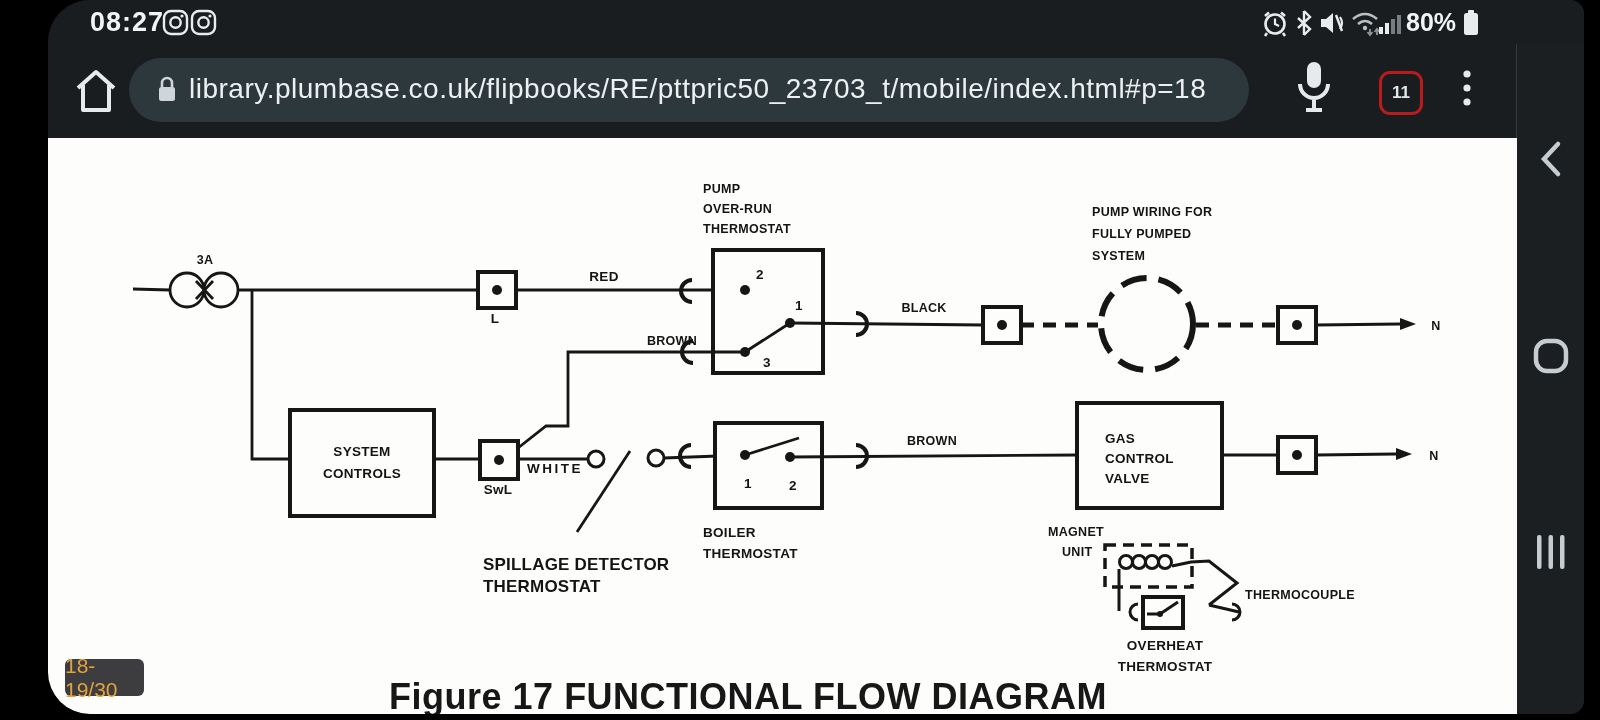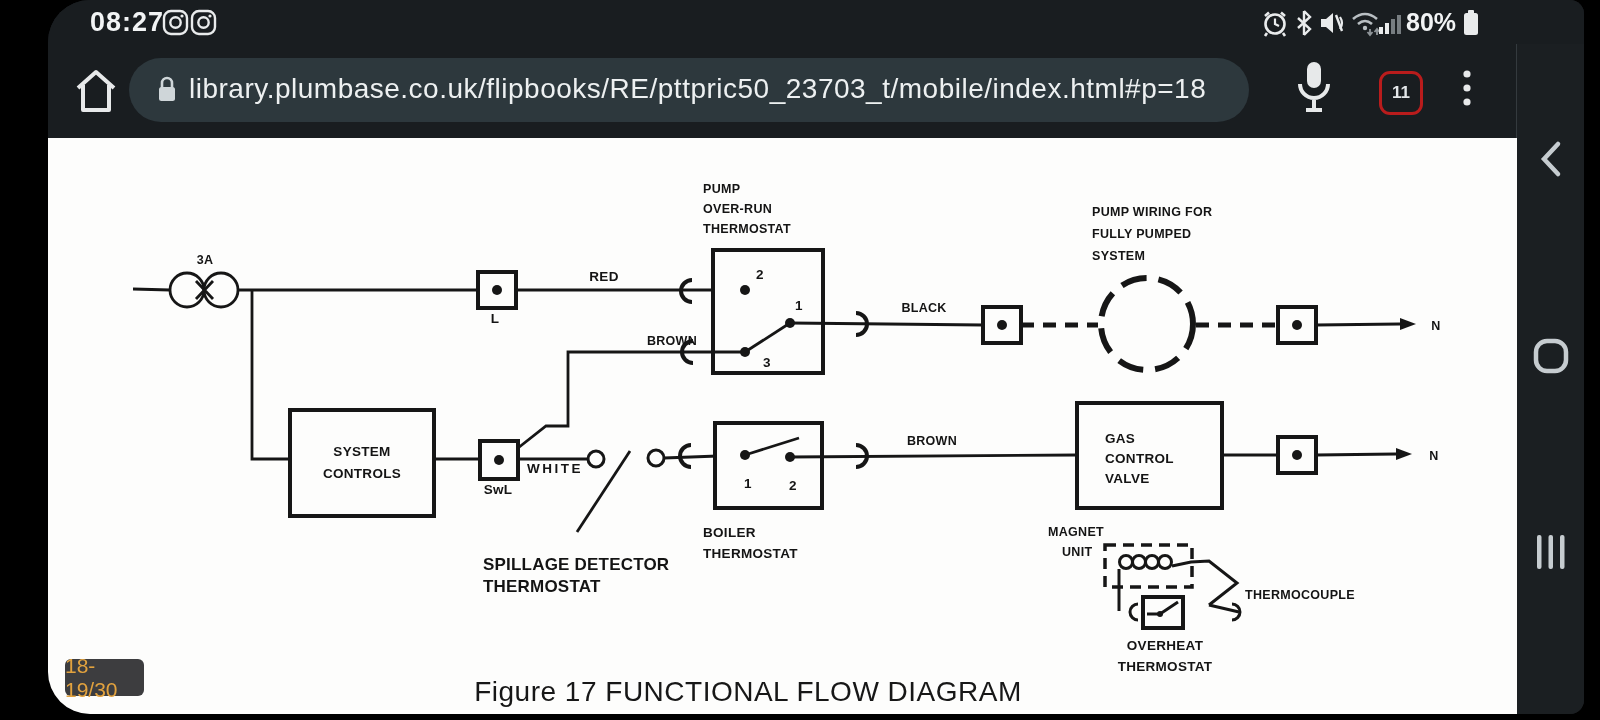--- a/index.html
+++ b/index.html
@@ -25,21 +25,21 @@
           border-radius:11px;color:#e3e7e9;font-size:17px;font-weight:bold;display:flex;
           align-items:center;justify-content:center;}
   .kebab{position:absolute;left:1406px;top:22px;width:26px;height:50px;}
   
   .navbar{position:absolute;right:0;top:44px;width:67px;bottom:0;background:#1b1f22;
           border-left:1px solid #343a3e;}
   .nav-ic{position:absolute;left:0;width:67px;display:flex;justify-content:center;}
   
   .page{position:absolute;left:0;top:138px;width:1469px;height:576px;background:#fdfdfc;}
   .caption{position:absolute;left:0;top:538px;width:1400px;text-align:center;color:#171717;
-           font-size:28px;letter-spacing:.5px;}
+           font-size:36px;letter-spacing:.5px;font-weight:bold;}
   .badge{position:absolute;left:17px;top:521px;width:79px;height:37px;background:#3d3d3f;
          border-radius:6px;color:#e2a23e;font-size:21px;display:flex;align-items:center;
          justify-content:center;}
   
   svg.diag{position:absolute;left:0;top:0;}
   .w{stroke:#161616;stroke-width:2.8;fill:none;}
   .wd{stroke:#161616;stroke-width:5;fill:none;stroke-dasharray:13 9;}
   .bx{stroke:#161616;stroke-width:4;fill:#fdfdfc;}
   .conn{stroke:#161616;stroke-width:4;fill:none;}
   .conn2{stroke:#161616;stroke-width:3;fill:none;}

